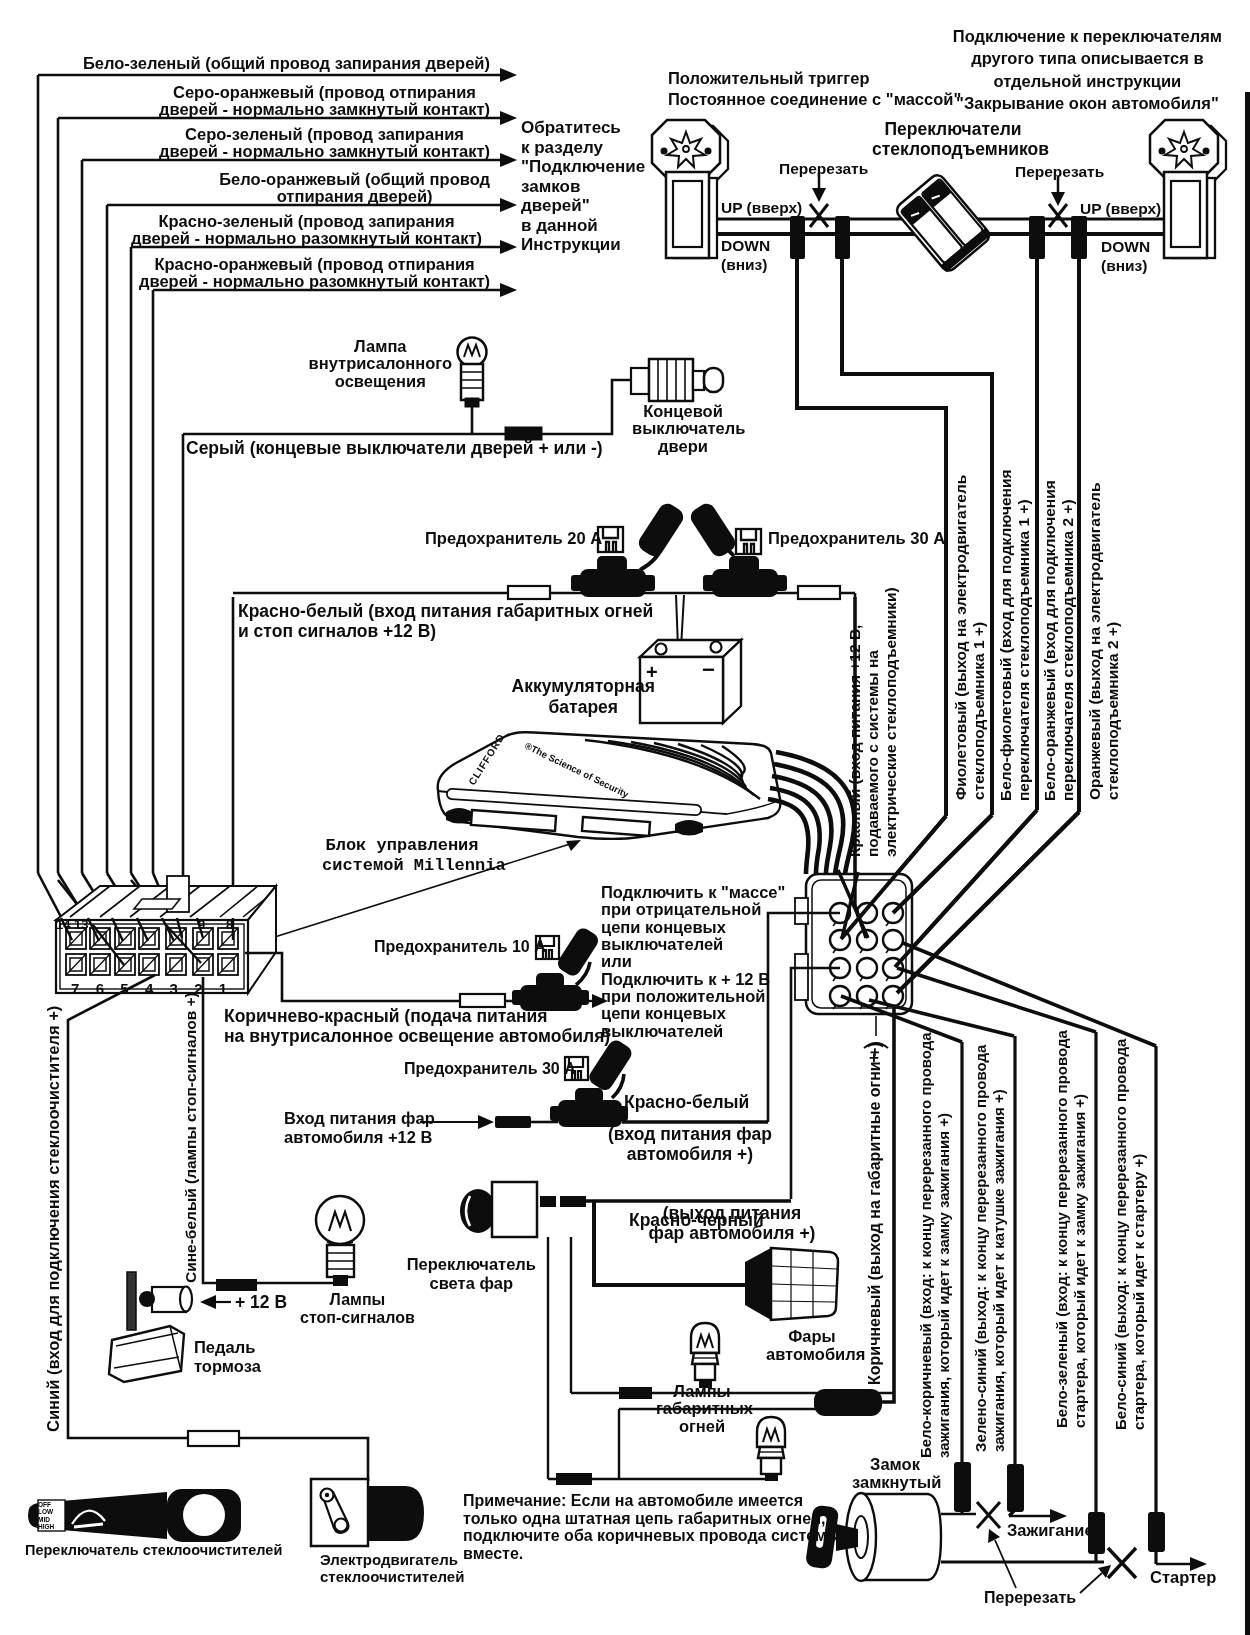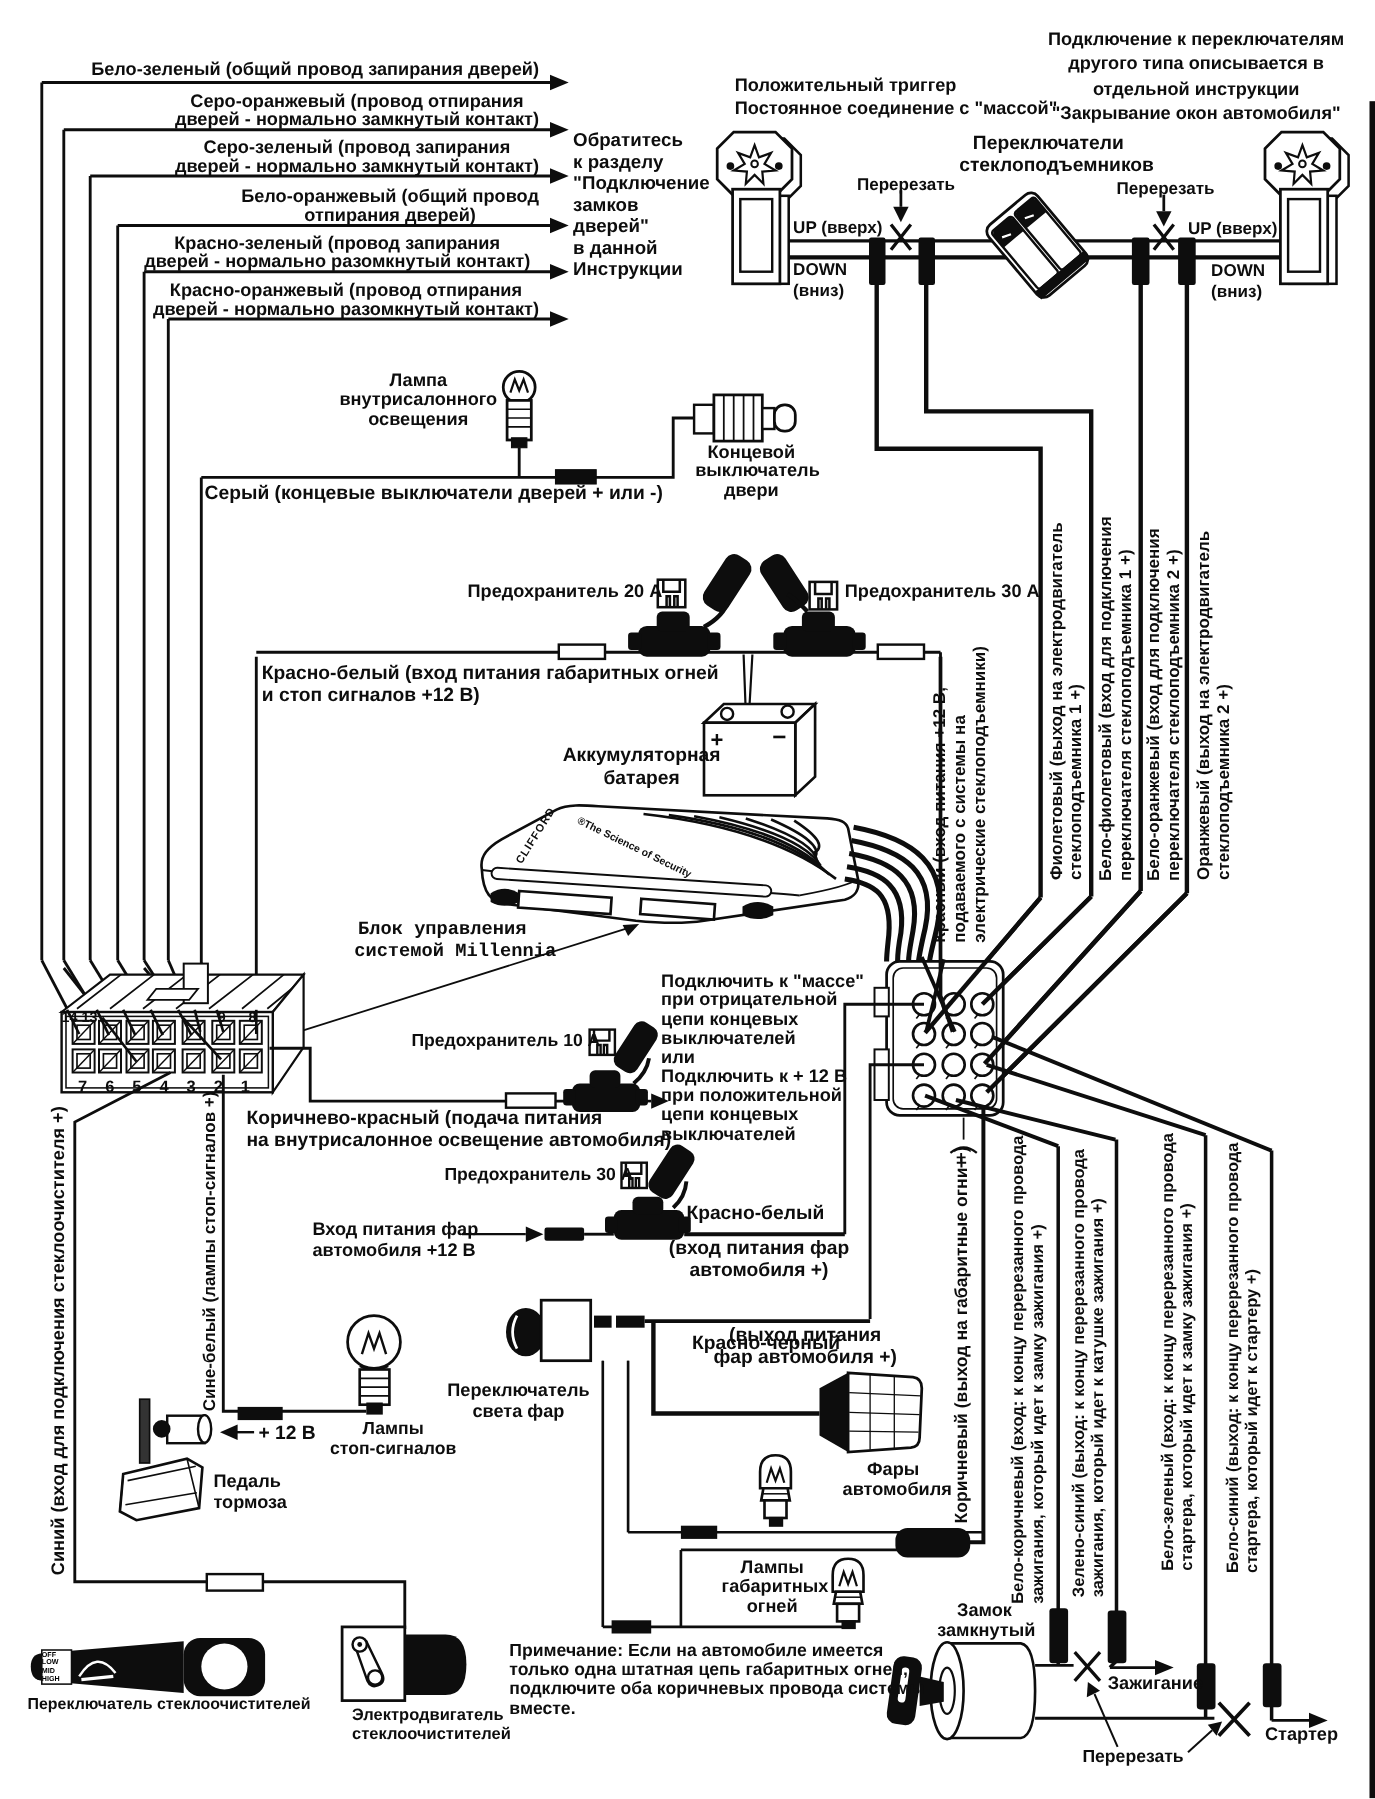--- a/index.html
+++ b/index.html
@@ -530,21 +530,21 @@
 <div class="t" style="left:224px;top:1007px;line-height:1.12;">Коричнево-красный (подача питания<br>на внутрисалонное освещение автомобиля)</div>
 <div class="t f16" style="left:404px;top:1060px;">Предохранитель 30 А</div>
 <div class="t f165" style="left:284px;top:1109px;line-height:1.15;">Вход питания фар<br>автомобиля +12 В</div>
 <div class="t" style="left:624px;top:1093px;">Красно-белый</div>
 <div class="t c" style="left:605px;top:1124px;width:170px;line-height:1.15;">(вход питания фар автомобиля +)</div>
 <div class="t" style="left:629px;top:1211px;">Красно-черный</div>
 <div class="t c" style="left:606px;top:1203px;width:172px;line-height:1.15;margin-left:40px;">(выход питания фар автомобиля +)</div>
 <div class="t r f165" style="right:714px;top:1243px;line-height:1.15;margin-top:12px;">Переключатель<br>света фар</div>
 <div class="t c f165" style="left:766px;top:1327px;width:92px;line-height:1.1;">Фары автомобиля</div>
 <div class="t v f16" style="left:866px;top:1385px;">Коричневый (выход на габаритные огни +)</div>
-<div class="t c f165" style="left:656px;top:1417px;width:92px;line-height:1.05;text-align:center;">Лампы габаритных огней</div>
+<div class="t c f165" style="left:656px;top:1383px;width:92px;line-height:1.05;text-align:center;">Лампы габаритных огней</div>
 <div class="t" style="left:235px;top:1293px;">+ 12 В</div>
 <div class="t f16" style="left:300px;top:1291px;line-height:1.12;text-align:center;">Лампы<br>стоп-сигналов</div>
 <div class="t f165" style="left:194px;top:1338px;line-height:1.15;">Педаль<br>тормоза</div>
 <div class="t v f155" style="left:182px;top:1283px;">Сине-белый (лампы стоп-сигналов +)</div>
 <div class="t v f165" style="left:44px;top:1432px;">Синий (вход для подключения стеклоочистителя +)</div>
 <div class="t f16" style="left:463px;top:1492px;line-height:1.1;">Примечание: Если на автомобиле имеется<br>только одна штатная цепь габаритных огней,<br>подключите оба коричневых провода системы<br>вместе.</div>
 <div class="t" style="left:25px;top:1542px;font-size:14.5px;">Переключатель стеклоочистителей</div>
 <div class="t" style="left:320px;top:1552px;font-size:15px;line-height:1.12;">Электродвигатель<br>стеклоочистителей</div>
 <div class="t c f165" style="left:852px;top:1455px;width:86px;line-height:1.1;">Замок замкнутый</div>
 <div class="t f165" style="left:1007px;top:1521px;">Зажигание</div>

